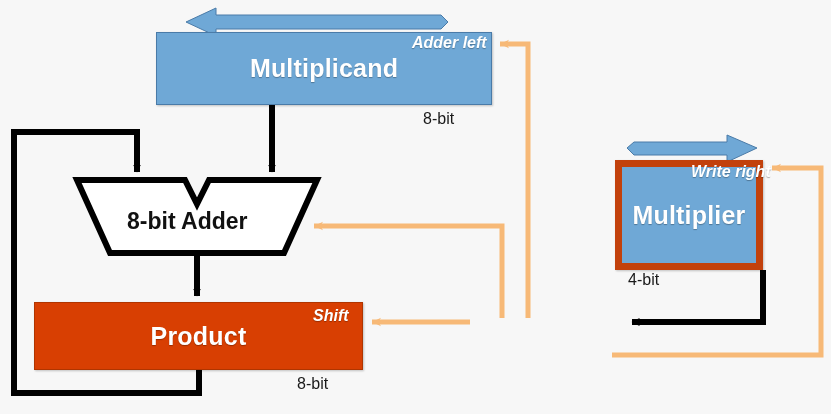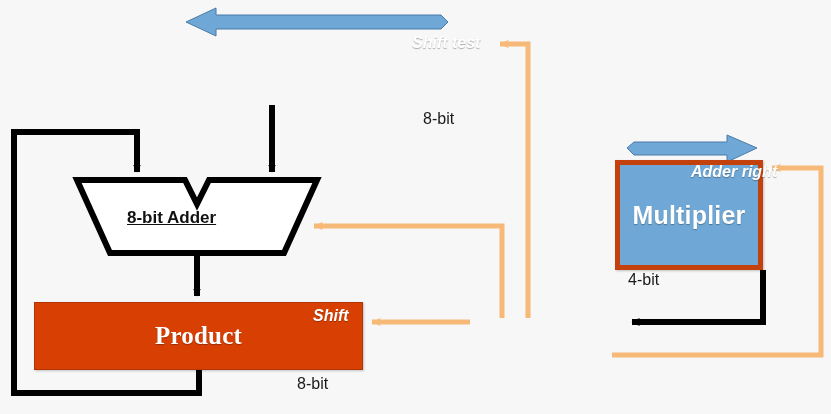--- a/index.html
+++ b/index.html
@@ -47,48 +47,46 @@
   .bit-label {
     position: absolute;
     color: #1a1a1a;
     font-size: 16px;
     white-space: nowrap;
   }
   .adder-label {
     position: absolute;
     color: #111111;
     font-weight: bold;
-    font-size: 17px;
+    font-size: 23px;
     white-space: nowrap;
-    text-decoration: underline;
   }
   .ellipse-label {
     color: #ffffff;
     font-weight: bold;
     font-size: 25px;
     text-shadow: 0 1px 1px rgba(0,0,0,0.25);
   }
   #multiplicand-block {
     left: 156px; top: 32px; width: 336px; height: 73px;
     background: #6fa8d6;
     border: 1px solid #4a7ba8;
     box-shadow: 1px 1px 2px rgba(0,0,0,0.22);
   }
   #multiplier-block {
     left: 615px; top: 160px; width: 148px; height: 110px;
     background: #6fa8d6;
-    border: 5px solid #c2410c;
+    border: 7px solid #c2410c;
     box-shadow: 1px 1px 2px rgba(0,0,0,0.22);
   }
   #product-block {
     left: 34px; top: 302px; width: 329px; height: 68px;
     background: #d83f02;
     border: 1px solid #b03500;
     box-shadow: 1px 1px 2px rgba(0,0,0,0.22);
-    font-family: Liberation Serif, serif;
   }
   #control-ellipse {
     left: 455px; top: 303px; width: 168px; height: 66px;
     background: #f7b977;
     border: 2px solid #e08b3a;
     border-radius: 50%;
     box-shadow: 1px 1px 2px rgba(0,0,0,0.20);
   }
 </style>
 </head>
@@ -126,27 +124,30 @@
 
     <path d="M502,318 L502,226 L314,226" stroke="#f7b977" stroke-width="5" fill="none" marker-end="url(#org-arrow)"></path>
 
     <path d="M470,322 L372,322" stroke="#f7b977" stroke-width="5" fill="none" marker-end="url(#org-arrow)"></path>
 
     <path d="M612,355 L821,355 L821,168 L772,168" stroke="#f7b977" stroke-width="5" fill="none" marker-end="url(#org-arrow)"></path>
 
     <path d="M77,180 L185,180 L197,204 L209,180 L317,180 L284,253 L110,253 z" fill="#ffffff" stroke="#000000" stroke-width="6" stroke-linejoin="miter"></path>
   </svg>
 
-  <span class="ctrl-label" style="left:412px; top:34px;">Shift test</span>
+  <div class="block" id="multiplicand-block">
+    <span class="block-title">Multiplicand</span>
+  </div>
+  <span class="ctrl-label" style="left:412px; top:34px;">Adder left</span>
   <span class="bit-label" style="left:423px; top:110px;">8-bit</span>
 
   <div class="block" id="multiplier-block">
     <span class="block-title">Multiplier</span>
   </div>
-  <span class="ctrl-label" style="left:691px; top:163px;">Adder right</span>
+  <span class="ctrl-label" style="left:691px; top:163px;">Write right</span>
   <span class="bit-label" style="left:616px; top:271px;margin-left:12px;">4-bit</span>
 
   <span class="adder-label" style="left:127px; top:208px;">8-bit Adder</span>
 
   <div class="block" id="product-block">
     <span class="block-title">Product</span>
   </div>
   <span class="ctrl-label" style="left:313px; top:307px;">Shift</span>
   <span class="bit-label" style="left:297px; top:375px;">8-bit</span>
 

